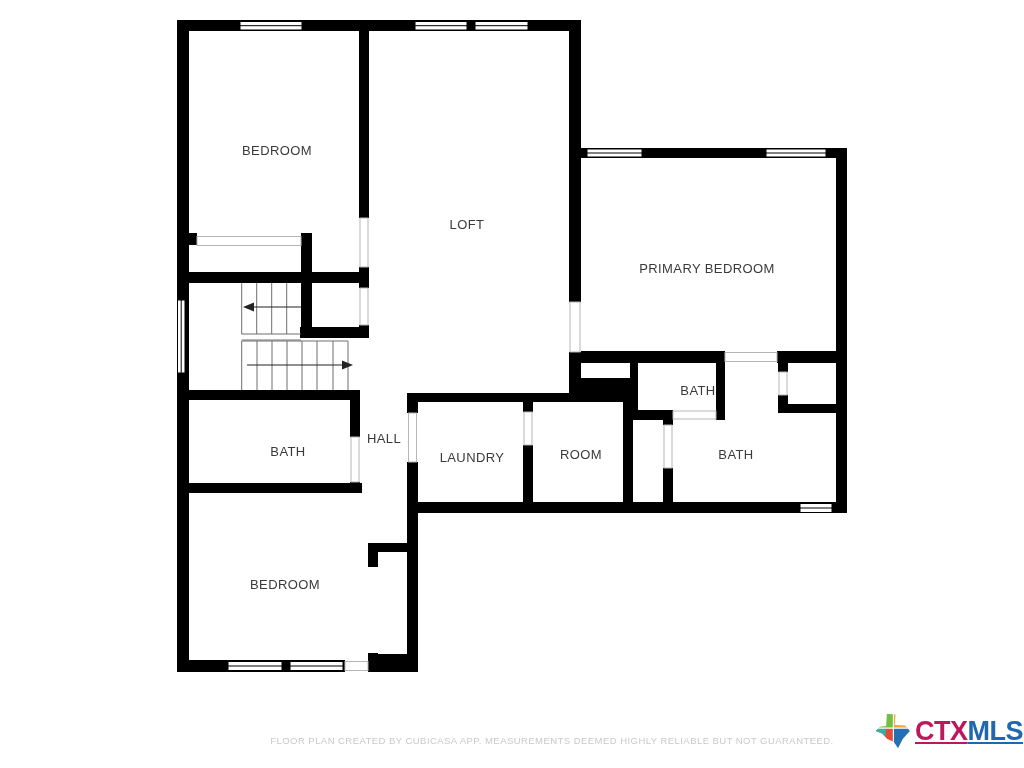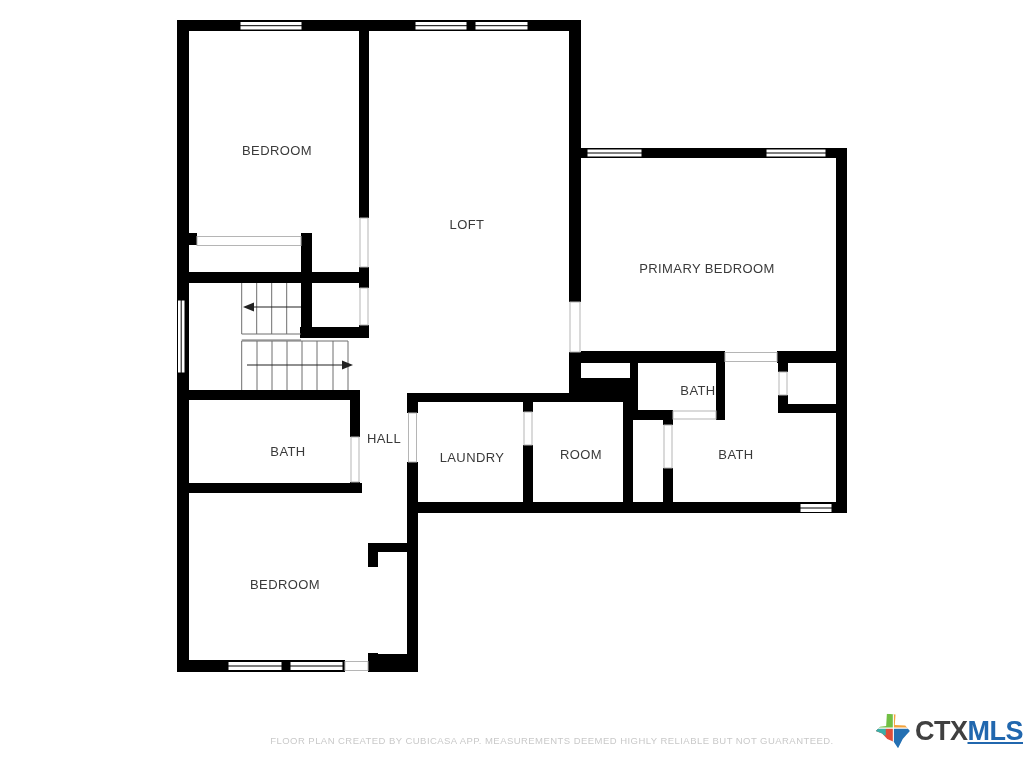--- a/index.html
+++ b/index.html
@@ -14,21 +14,21 @@
   }
   #footer{
     position:absolute;left:0;top:735px;width:1024px;text-align:center;
     font-size:9.5px;letter-spacing:.45px;color:#c9c9c9;margin-left:40px;
   }
   #logo{
     position:absolute;left:874px;top:711px;height:40px;
     display:flex;align-items:center;gap:3px;
   }
   #logo .wordmark{font-size:27px;font-weight:bold;letter-spacing:-.5px;line-height:40px;}
-  #logo .ctx{color:#404040;}
+  #logo .ctx{color:#be185d;text-decoration:underline;}
   #logo .mls{color:#2167ae;text-decoration:underline;}
 </style>
 </head>
 <body>
 
 <svg id="plan" width="1024" height="768" viewBox="0 0 1024 768">
 
   <g fill="#000000">
 
     <rect x="177" y="20" width="404" height="11"></rect>

